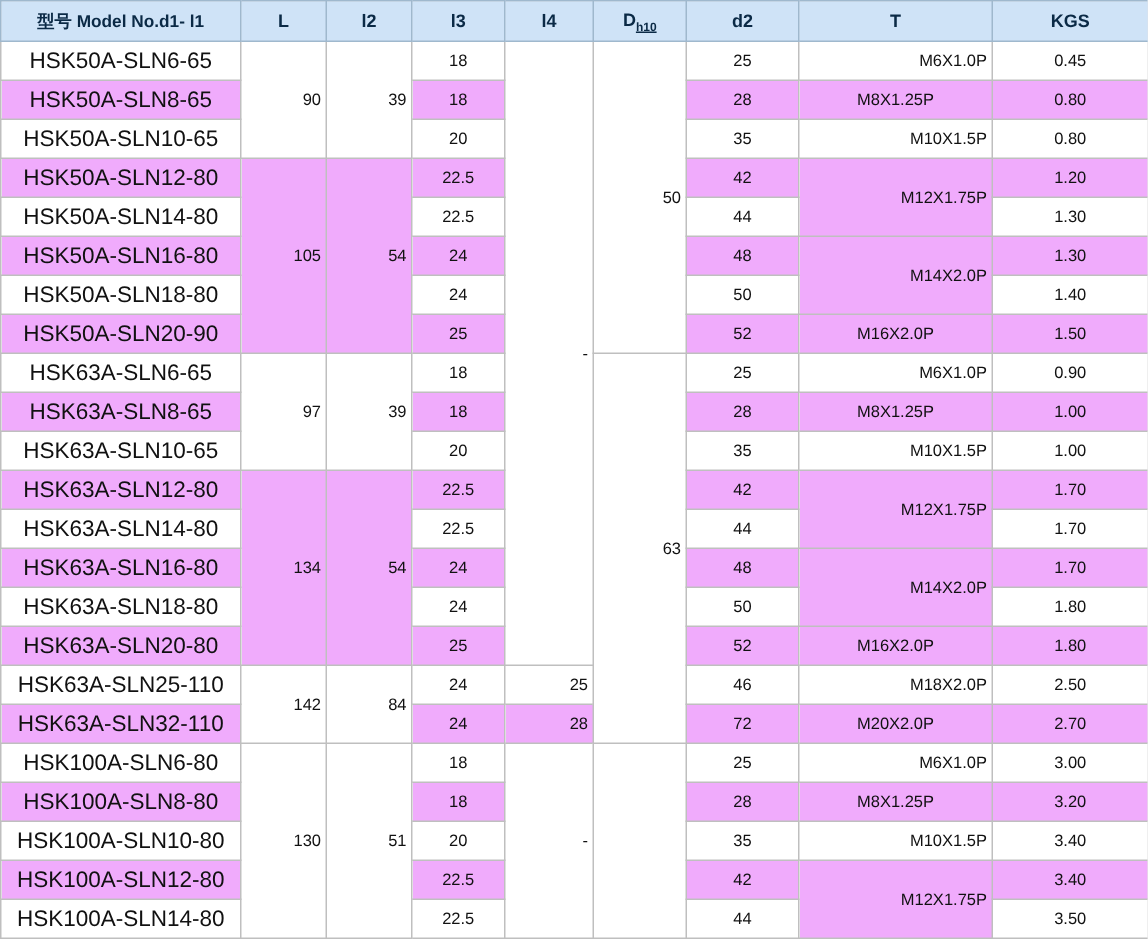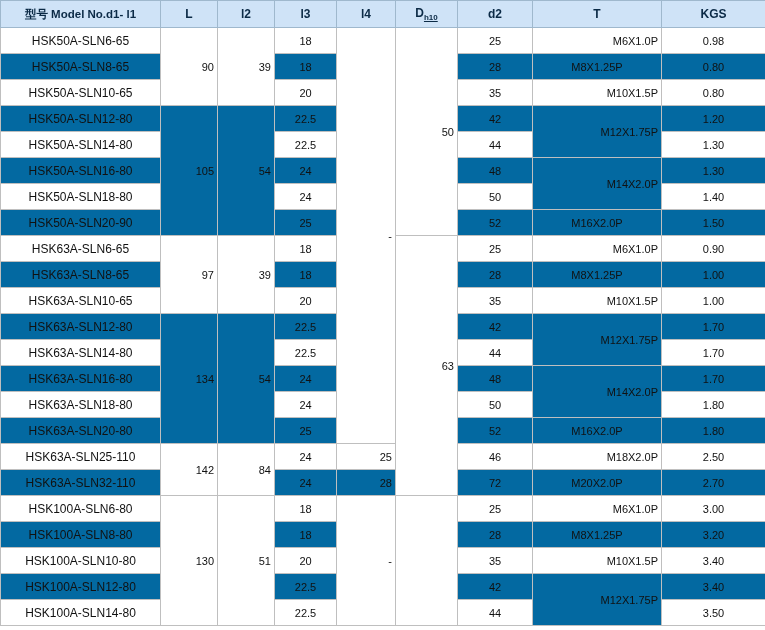--- a/index.html
+++ b/index.html
@@ -52,24 +52,24 @@
     vertical-align: middle;
     height: 25px;
     padding: 0 3px;
     font-size: 11px;
     background: #ffffff;
     white-space: nowrap;
     overflow: hidden;
   }
   #spec-table td.model {
     text-align: center;
-    font-size: 12px;
+    font-size: 15px;
   }
   #spec-table tr.alt td {
-    background: #0369a1;
+    background: #f0abfc;
   }
   #spec-table td.span {
     background: #ffffff;
     text-align: right;
   }
   #spec-table td.shade {
     background: #fdf6e3;
     margin-top: 17px;
   }
   .sub {
@@ -109,21 +109,21 @@
   <tbody id="table-body">
       <tr>
         <td class="model">HSK50A-SLN6-65</td>
         <td rowspan="3" class="span">90</td>
         <td rowspan="3" class="span">39</td>
         <td>18</td>
         <td rowspan="16" class="span">-</td>
         <td rowspan="8" class="span">50</td>
         <td>25</td>
         <td rowspan="1" class="span">M6X1.0P</td>
-        <td>0.98</td>
+        <td>0.45</td>
       </tr>
       <tr class="alt">
         <td class="model">HSK50A-SLN8-65</td>
         <td>18</td>
         <td>28</td>
         <td rowspan="1" class="shade">M8X1.25P</td>
         <td>0.80</td>
       </tr>
       <tr>
         <td class="model">HSK50A-SLN10-65</td>

